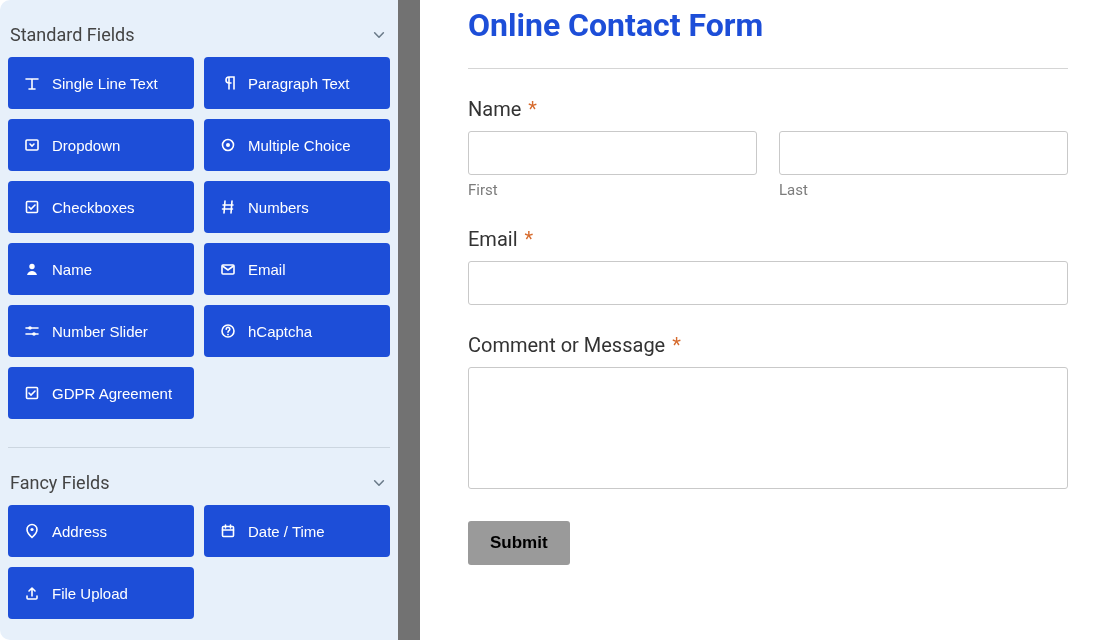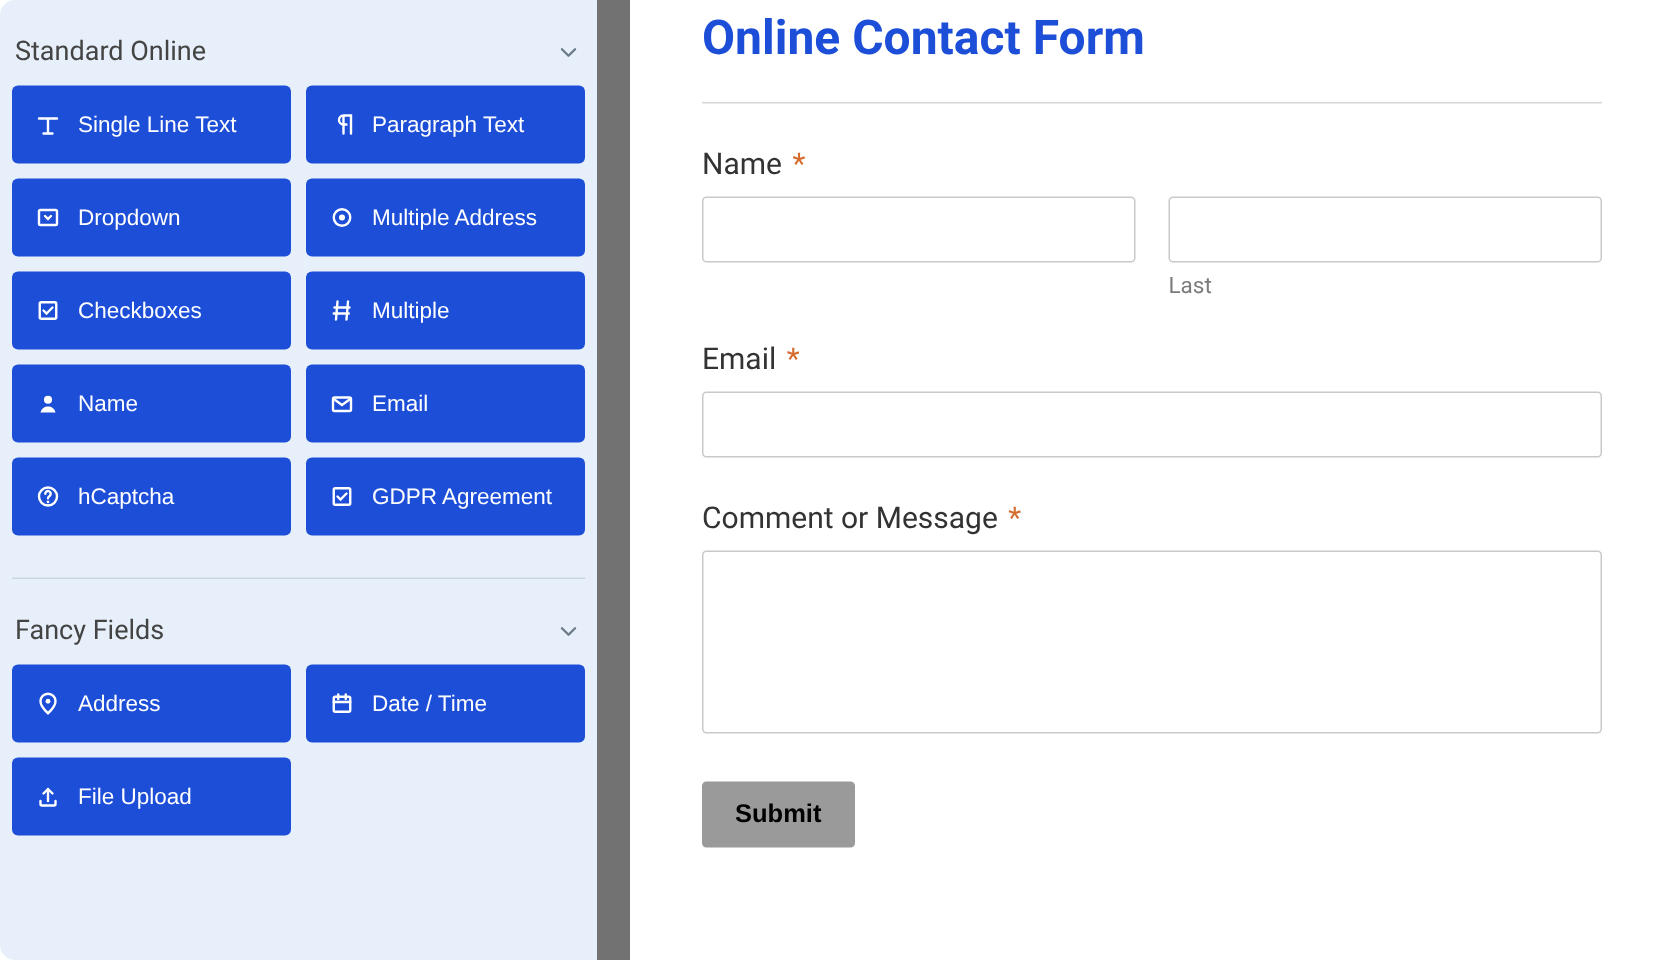--- a/index.html
+++ b/index.html
@@ -198,21 +198,21 @@
     <g id="i-chevron">
         <path d="M3 5.5l5 5 5-5" stroke="currentColor" stroke-width="1.8" fill="none" stroke-linecap="round" stroke-linejoin="round"></path>
       </g>
   </defs>
 </svg>
 
 <div class="app">
   <aside class="sidebar">
 
     <div class="section-header">
-      <span class="title">Standard Online</span>
+      <span class="title">Standard Fields</span>
       <span class="chevron">
         <svg viewBox="0 0 16 16" width="14" height="14">
             <use href="#i-chevron"></use>
           </svg>
       </span>
     </div>
 
     <div class="field-grid" id="standard-grid">
         <button class="field-btn">
           <span class="icon">
@@ -237,53 +237,61 @@
             </svg>
           </span>
           <span>Dropdown</span>
         </button>
         <button class="field-btn">
           <span class="icon">
             <svg viewBox="0 0 16 16" width="16" height="16">
               <use href="#i-radio"></use>
             </svg>
           </span>
-          <span>Multiple Address</span>
+          <span>Multiple Choice</span>
         </button>
         <button class="field-btn">
           <span class="icon">
             <svg viewBox="0 0 16 16" width="16" height="16">
               <use href="#i-checkbox"></use>
             </svg>
           </span>
           <span>Checkboxes</span>
         </button>
         <button class="field-btn">
           <span class="icon">
             <svg viewBox="0 0 16 16" width="16" height="16">
               <use href="#i-hash"></use>
             </svg>
           </span>
-          <span>Multiple</span>
+          <span>Numbers</span>
         </button>
         <button class="field-btn">
           <span class="icon">
             <svg viewBox="0 0 16 16" width="16" height="16">
               <use href="#i-user"></use>
             </svg>
           </span>
           <span>Name</span>
         </button>
         <button class="field-btn">
           <span class="icon">
             <svg viewBox="0 0 16 16" width="16" height="16">
               <use href="#i-envelope"></use>
             </svg>
           </span>
           <span>Email</span>
+        </button>
+        <button class="field-btn">
+          <span class="icon">
+            <svg viewBox="0 0 16 16" width="16" height="16">
+              <use href="#i-slider"></use>
+            </svg>
+          </span>
+          <span>Number Slider</span>
         </button>
         <button class="field-btn">
           <span class="icon">
             <svg viewBox="0 0 16 16" width="16" height="16">
               <use href="#i-question"></use>
             </svg>
           </span>
           <span>hCaptcha</span>
         </button>
         <button class="field-btn">
@@ -341,20 +349,21 @@
     <div class="rule"></div>
 
     <div class="form-group">
       <label class="flabel">
         <span>Name</span>
         <span class="req">*</span>
       </label>
       <div class="row2">
         <div>
           <input class="text-input" style="">
+          <span class="sublabel">First</span>
         </div>
         <div>
           <input class="text-input" style="">
           <span class="sublabel">Last</span>
         </div>
       </div>
     </div>
 
     <div class="form-group">
       <label class="flabel">

